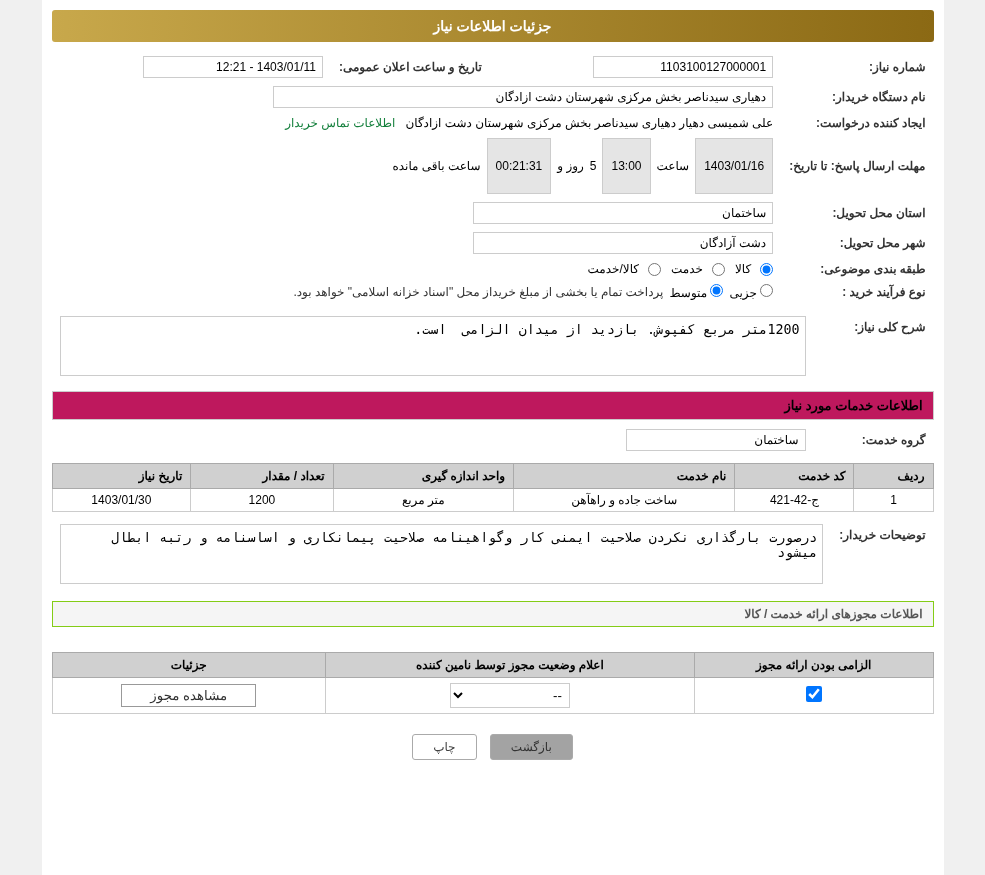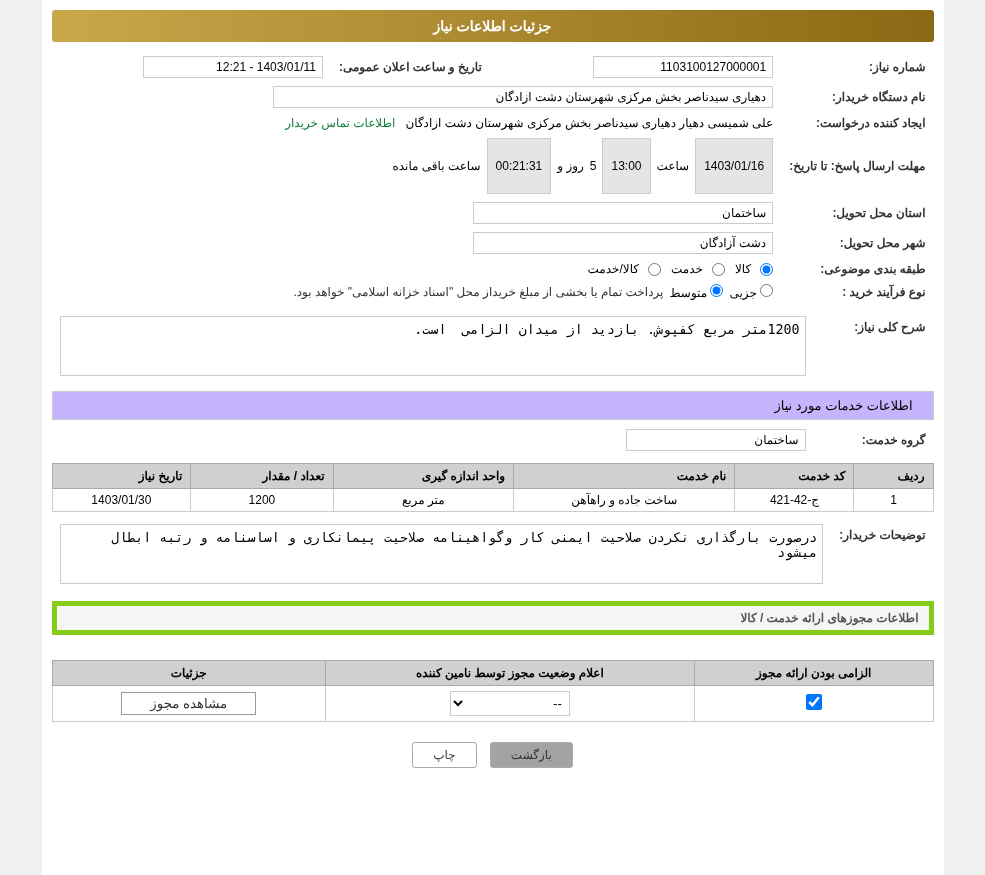--- a/index.html
+++ b/index.html
@@ -50,24 +50,24 @@
       background: #fff;
       padding: 3px 6px;
       display: inline-block;
       min-width: 180px;
     }
     .link-blue { color: #15803d; cursor: pointer; text-decoration: none; }
     .date-box { border: 1px solid #ccc; padding: 20px 8px; background: #e5e5e5; }
     .radio-group { display: flex; align-items: center; gap: 10px; direction: rtl; }
     .radio-group label { display: flex; align-items: center; gap: 9px; }
     .section-title {
-      background: #c4b5fd;
-      border: 1px solid #ccc;
-      padding: 6px 20px;
-      font-weight: normal;
+      background: #be185d;
+      border: 1px solid #ccc;
+      padding: 6px 10px;
+      font-weight: bold;
       font-size: 13px;
       margin: 8px 0 5px 0;
       text-align: right;
     }
     .data-table {
       width: 100%;
       border-collapse: collapse;
       margin-top: 5px;
     }
     .data-table th {
@@ -87,21 +87,21 @@
       width: 100%;
       border: 1px solid #ccc;
       padding: 5px;
       background: #fff;
       min-height: 60px;
       text-align: right;
       resize: none;
     }
     .sub-section-header {
       background: #f5f5f5;
-      border: 5px solid #84cc16;
+      border: 1px solid #84cc16;
       padding: 5px 10px;
       font-weight: bold;
       color: #555;
       margin-top: 10px;
       text-align: right;
     }
     .permit-table {
       width: 100%;
       border-collapse: collapse;
       margin-top: 5px;

